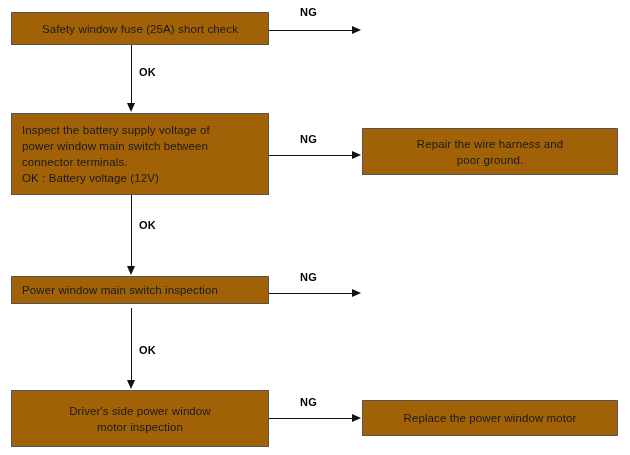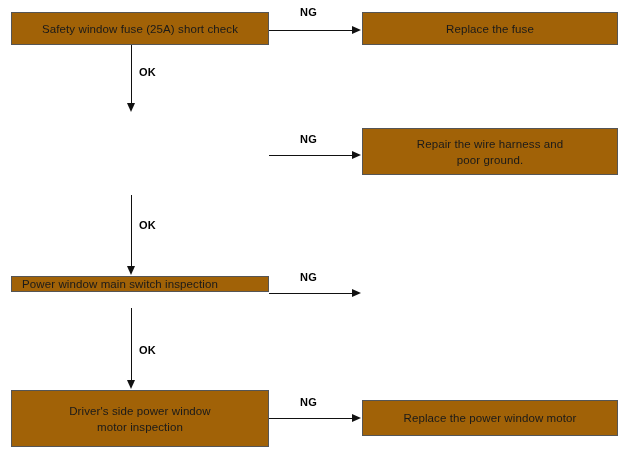--- a/index.html
+++ b/index.html
@@ -82,43 +82,46 @@
 <div id="flowchart-canvas">
 
   <div class="node-box" style="left:11px; top:12px; width:258px; height:33px;">
     <span class="node-text">Safety window fuse (25A) short check</span>
   </div>
 
   <div class="h-line" style="left:269px; top:30px; width:84px;"></div>
   <div class="arrow-right" style="left:352px; top:26px;"></div>
   <div class="edge-label" style="left:300px; top:6px;">NG</div>
 
-  <div class="node-box" style="left:362px; top:12px; width:256px; height:33px;">
-    <span class="node-text">Replace the fuse</span>
-  </div>
 
   <div class="v-line" style="left:131px; top:45px; height:59px;"></div>
   <div class="arrow-down" style="left:127px; top:103px;"></div>
   <div class="edge-label" style="left:139px; top:66px;">OK</div>
 
+  <div class="node-box align-left" style="left:11px; top:113px; width:258px; height:82px;">
+    <span class="node-text">Inspect the battery supply voltage of
+power window main switch between
+connector terminals.
+OK : Battery voltage (12V)</span>
+  </div>
 
   <div class="h-line" style="left:269px; top:155px; width:84px;"></div>
   <div class="arrow-right" style="left:352px; top:151px;"></div>
   <div class="edge-label" style="left:300px; top:133px;">NG</div>
 
   <div class="node-box" style="left:362px; top:128px; width:256px; height:47px;">
     <span class="node-text">Repair the wire harness and
 poor ground.</span>
   </div>
 
   <div class="v-line" style="left:131px; top:195px; height:72px;"></div>
   <div class="arrow-down" style="left:127px; top:266px;"></div>
   <div class="edge-label" style="left:139px; top:219px;">OK</div>
 
-  <div class="node-box align-left" style="left:11px; top:276px; width:258px; height:16px;">
+  <div class="node-box align-left" style="left:11px; top:276px; width:258px; height:28px;">
     <span class="node-text">Power window main switch inspection</span>
   </div>
 
   <div class="h-line" style="left:269px; top:293px; width:84px;"></div>
   <div class="arrow-right" style="left:352px; top:289px;"></div>
   <div class="edge-label" style="left:300px; top:271px;">NG</div>
 
 
   <div class="v-line" style="left:131px; top:308px; height:73px;"></div>
   <div class="arrow-down" style="left:127px; top:380px;"></div>

